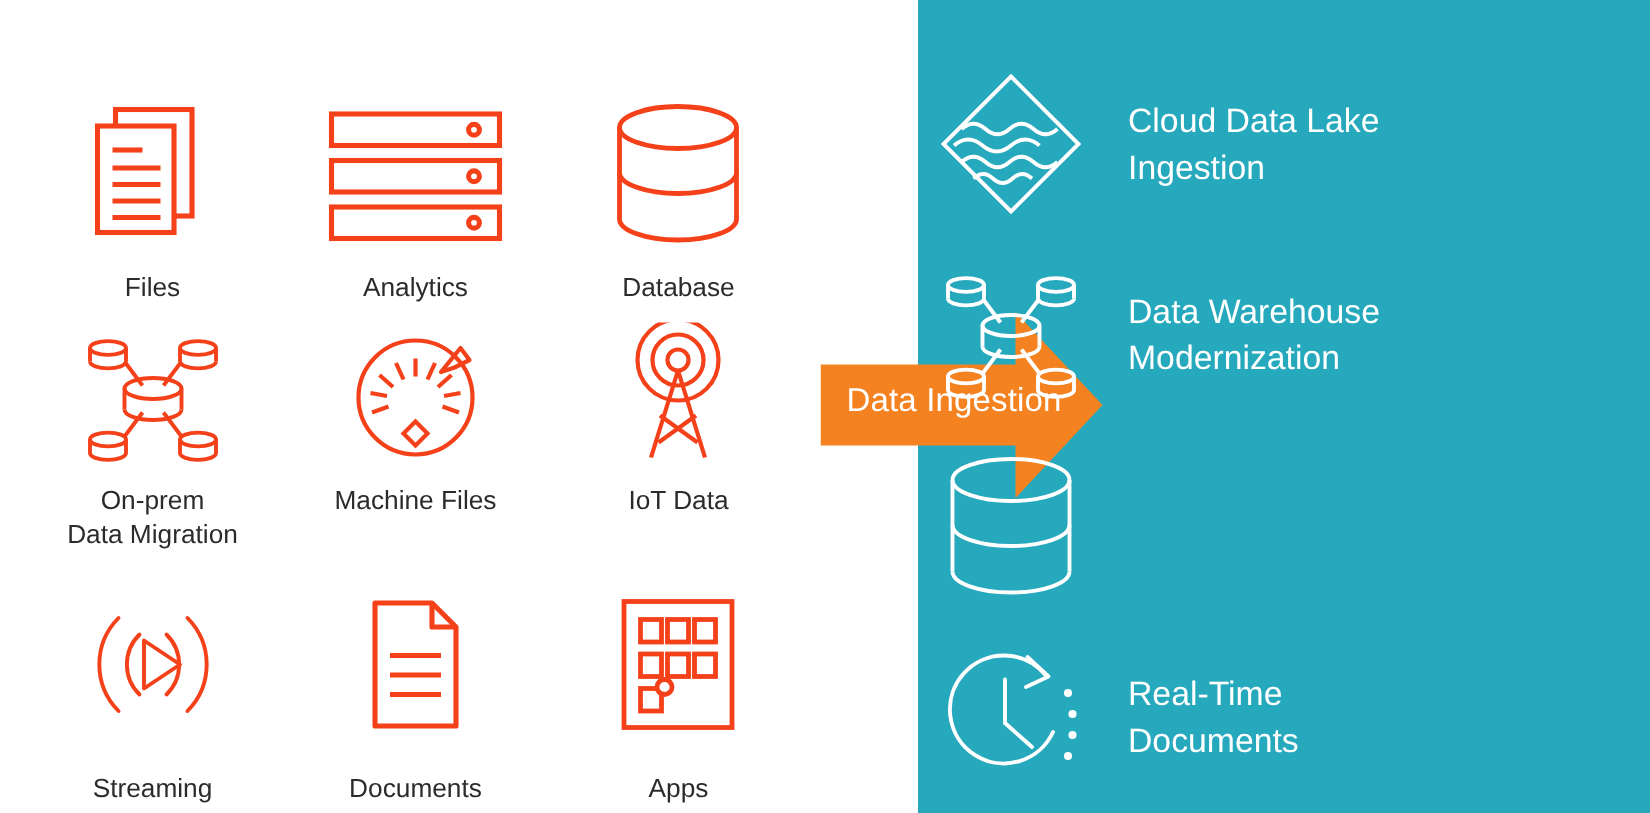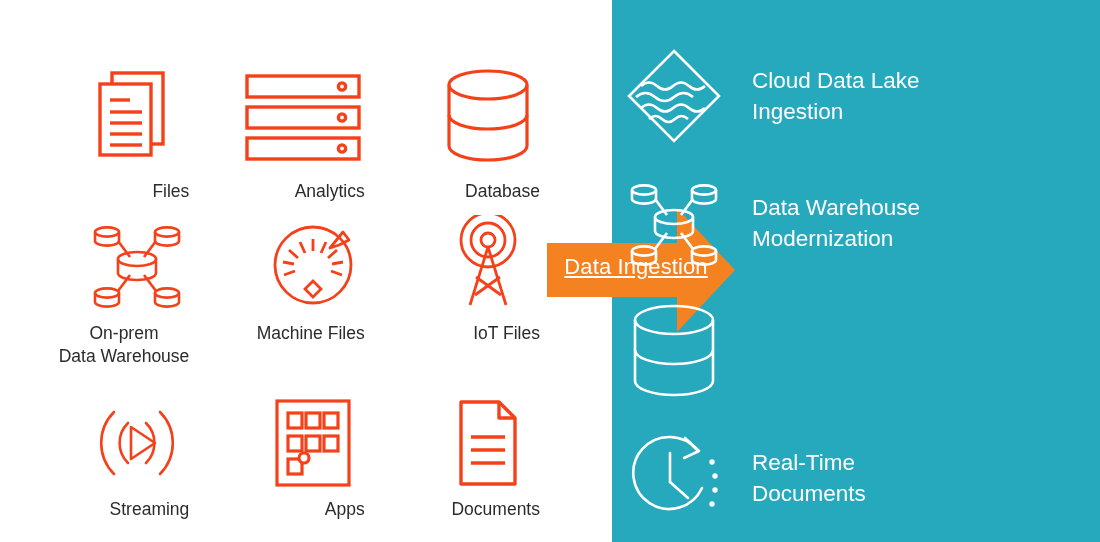--- a/index.html
+++ b/index.html
@@ -40,21 +40,21 @@
     display: grid;
     grid-template-columns: repeat(3, 1fr);
     grid-template-rows: 208px 182px 152px;
     padding-left: 14px;
     box-sizing: border-box;
   }
   .source-cell {
     position: relative;
     display: flex;
     flex-direction: column;
-    align-items: flex-end;
+    align-items: center;
     justify-content: flex-start;
   }
   .source-icon {
     height: 104px;
     display: flex;
     align-items: center;
     justify-content: center;
   }
   .source-label {
     margin-top: 10px;
@@ -63,21 +63,21 @@
     text-align: center;
     line-height: 1.32;
     white-space: pre-line;
   }
   
   .row1 .source-icon { margin-top: 64px; }
   .row1 .source-label { margin-top: 12px; }
   .row2 .source-icon { margin-top: 8px; height: 98px; }
   .row2 .source-label { margin-top: 8px; }
   .row3 .source-icon { margin-top: 6px; height: 94px; }
-  .row3 .source-label { margin-top: 8px; }
+  .row3 .source-label { margin-top: 24px; }
 
   
   #arrow-wrap {
     position: absolute;
     left: 547px;
     top: 200px;
     width: 196px;
     height: 140px;
   }
   #arrow-shape {
@@ -87,21 +87,20 @@
   #arrow-label {
     position: absolute;
     left: 14px;
     top: 56px;
     width: 150px;
     text-align: center;
     color: #ffffff;
     font-size: 22px;
     line-height: 1;
     letter-spacing: 0.1px;
-    text-decoration: underline;
   }
 
   
   #outcomes {
     position: absolute;
     left: 612px;
     top: 0;
     width: 488px;
     height: 542px;
     display: flex;
@@ -221,21 +220,21 @@
             <path d="M10 87 a12,4.6 0 0 0 24,0"></path>
 
             <ellipse cx="82" cy="78" rx="12" ry="4.6"></ellipse>
             <path d="M70 78 V 87"></path>
               <path d="M94 78 V 87"></path>
             <path d="M70 87 a12,4.6 0 0 0 24,0"></path>
           </g>
         </svg>
       </div>
       <div class="source-label">On-prem
-Data Warehouse</div>
+Data Migration</div>
     </div>
 
     <div class="source-cell row2">
       <div class="source-icon">
         <svg width="104" height="100" viewBox="0 0 104 100" aria-hidden="true">
           <g fill="none" stroke="#f4411a" stroke-width="2.8">
             <circle cx="52" cy="50" r="38"></circle>
 
             <line x1="52" y1="24" x2="52" y2="36"></line>
             <line x1="39" y1="27" x2="44" y2="38"></line>
@@ -263,70 +262,70 @@
             <circle cx="52" cy="25" r="7"></circle>
             <circle cx="52" cy="25" r="17"></circle>
             <circle cx="52" cy="25" r="27"></circle>
             <path d="M52 32 L70 90"></path>
             <path d="M52 32 L34 90"></path>
             <path d="M40 62 L65 80"></path>
             <path d="M64 62 L39 80"></path>
           </g>
         </svg>
       </div>
-      <div class="source-label">IoT Files</div>
+      <div class="source-label">IoT Data</div>
     </div>
 
     <div class="source-cell row3">
       <div class="source-icon">
         <svg width="104" height="94" viewBox="0 0 104 94" aria-hidden="true">
           <g fill="none" stroke="#f4411a" stroke-width="2.6" stroke-linecap="round">
             <path d="M43 27 a28,28 0 0 0 0,40"></path>
             <path d="M29 16 a44,44 0 0 0 0,62"></path>
             <path d="M61 27 a28,28 0 0 1 0,40"></path>
             <path d="M75 16 a44,44 0 0 1 0,62"></path>
             <path d="M46 31 L70 47 L46 63 Z" stroke-linejoin="round"></path>
           </g>
         </svg>
       </div>
       <div class="source-label">Streaming</div>
+    </div>
+
+    <div class="source-cell row3">
+      <div class="source-icon">
+        <svg width="104" height="94" viewBox="0 0 104 94" aria-hidden="true">
+          <g fill="none" stroke="#f4411a" stroke-width="3.4" stroke-linejoin="round">
+            <path d="M25 6 H63 L79 22 V 88 H25 Z"></path>
+            <path d="M63 6 V 22 H79"></path>
+            <line x1="35" y1="41" x2="69" y2="41"></line>
+            <line x1="35" y1="54" x2="69" y2="54"></line>
+            <line x1="35" y1="67" x2="69" y2="67"></line>
+          </g>
+        </svg>
+      </div>
+      <div class="source-label">Documents</div>
     </div>
 
     <div class="source-cell row3">
       <div class="source-icon">
         <svg width="104" height="94" viewBox="0 0 104 94" aria-hidden="true">
           <g fill="none" stroke="#f4411a" stroke-width="3.2">
             <rect x="16" y="5" width="72" height="84"></rect>
             <rect x="27" y="17" width="14" height="15"></rect>
             <rect x="45" y="17" width="14" height="15"></rect>
             <rect x="63" y="17" width="14" height="15"></rect>
             <rect x="27" y="40" width="14" height="15"></rect>
             <rect x="45" y="40" width="14" height="15"></rect>
             <rect x="63" y="40" width="14" height="15"></rect>
             <rect x="27" y="63" width="14" height="15"></rect>
             <circle cx="43" cy="62" r="5" fill="#ffffff"></circle>
           </g>
         </svg>
       </div>
       <div class="source-label">Apps</div>
-    </div>
-
-    <div class="source-cell row3">
-      <div class="source-icon">
-        <svg width="104" height="94" viewBox="0 0 104 94" aria-hidden="true">
-          <g fill="none" stroke="#f4411a" stroke-width="3.4" stroke-linejoin="round">
-            <path d="M25 6 H63 L79 22 V 88 H25 Z"></path>
-            <path d="M63 6 V 22 H79"></path>
-            <line x1="35" y1="41" x2="69" y2="41"></line>
-            <line x1="35" y1="54" x2="69" y2="54"></line>
-            <line x1="35" y1="67" x2="69" y2="67"></line>
-          </g>
-        </svg>
-      </div>
-      <div class="source-label">Documents</div>
     </div>
   </div>
 
   <div id="arrow-wrap">
     <svg id="arrow-shape" viewBox="0 0 196 140" preserveAspectRatio="none" aria-hidden="true">
       <path d="M0 43 H130 V8 L188 70 L130 132 V97 H0 Z" fill="#f58220"></path>
     </svg>
     <div id="arrow-label">Data Ingestion</div>
   </div>
 

